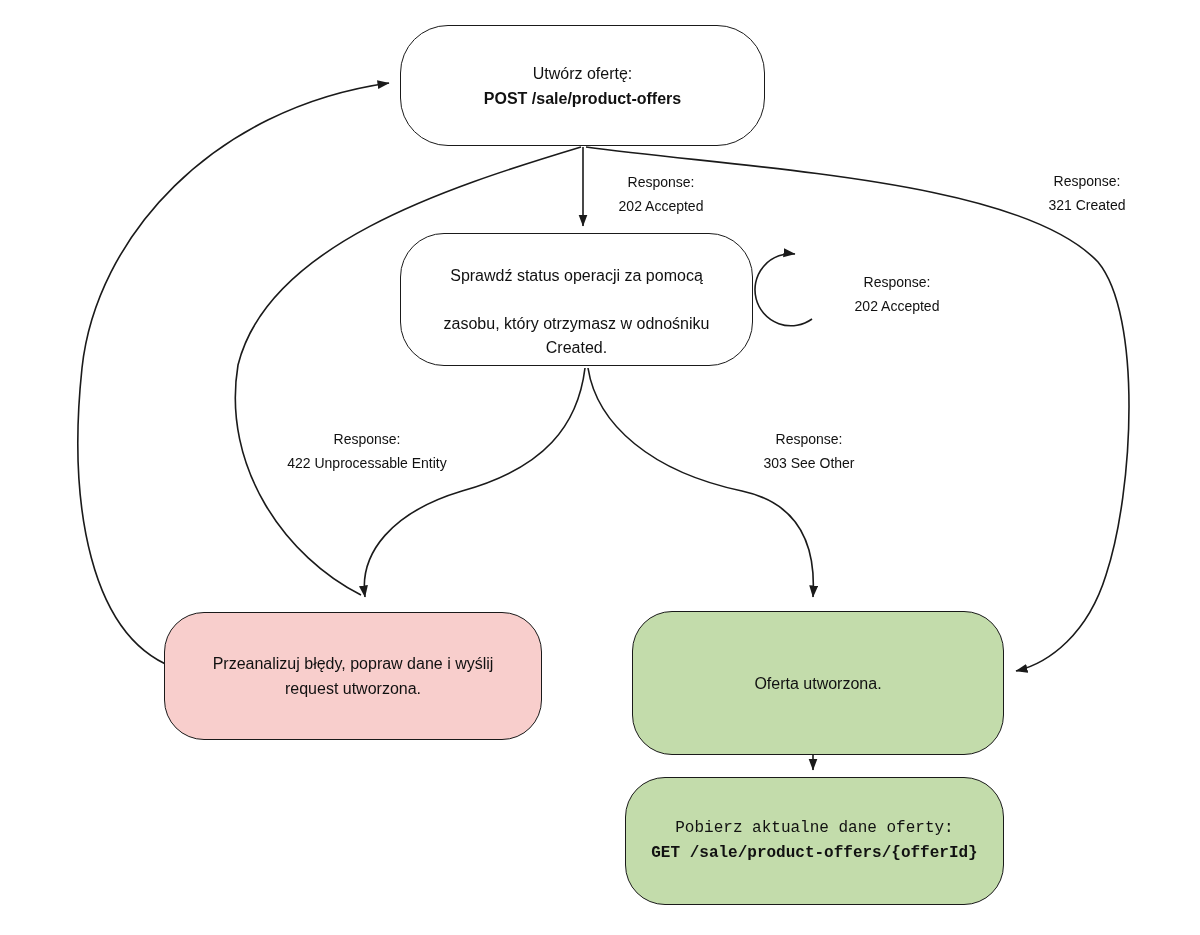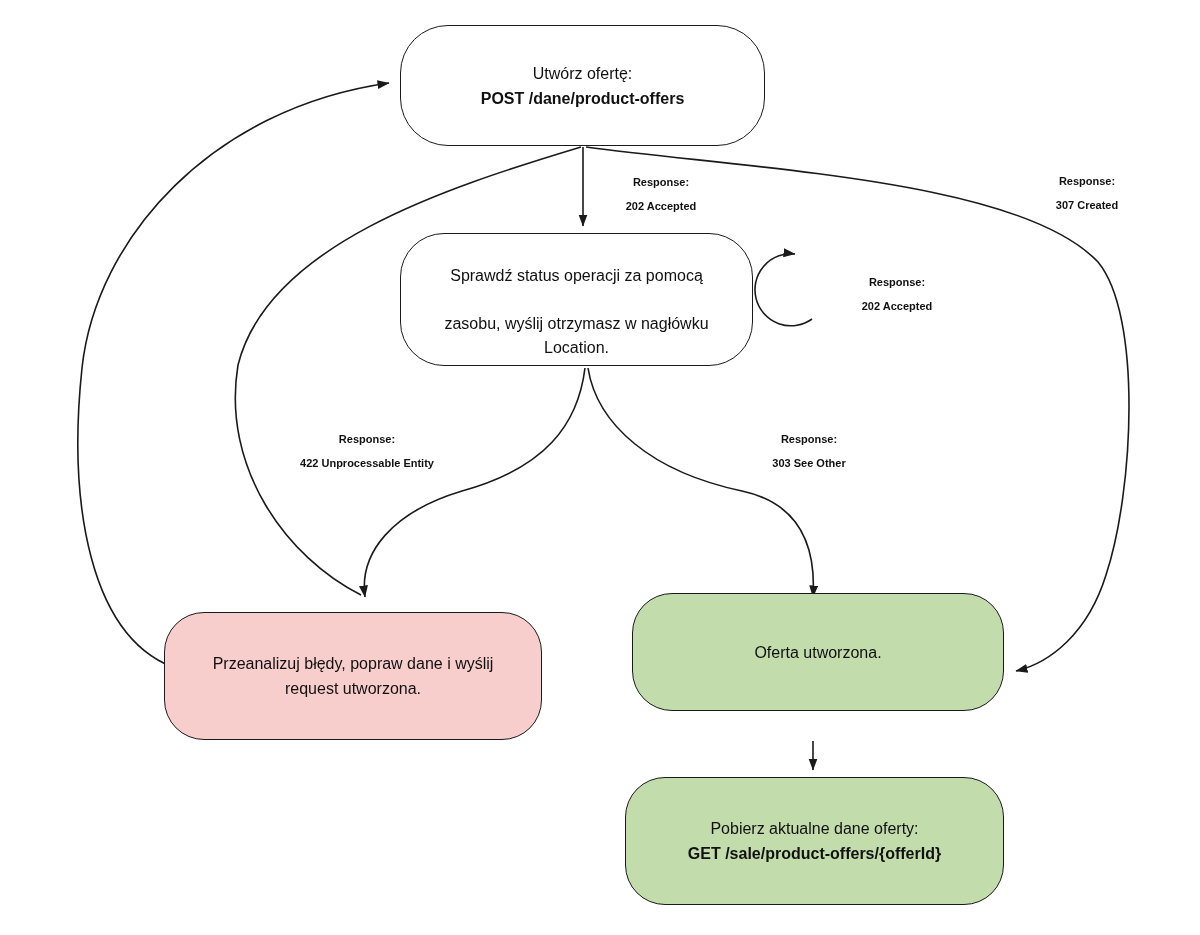--- a/index.html
+++ b/index.html
@@ -13,22 +13,22 @@
     position:absolute;display:flex;align-items:center;justify-content:center;
     text-align:center;border:1.7px solid var(--stroke,#1a1a1a);
     font-size:16px;line-height:25px;box-sizing:border-box;
     background:var(--node-fill,#fff);
   }
   .node .inner{width:100%;padding:0 14px;}
   .node-plain{border-radius:48px;}
   .node-error{background:var(--error-fill,#f8cecc);border-radius:40px;}
   .node-success{background:var(--success-fill,#c3dcab);border-radius:40px;}
   .edge-label{
-    position:absolute;text-align:center;font-size:11px;line-height:24px;
-    white-space:nowrap;transform:translate(-50%,0);font-weight:bold;
+    position:absolute;text-align:center;font-size:14px;line-height:24px;
+    white-space:nowrap;transform:translate(-50%,0);
   }
   b{font-weight:bold;}
 </style>
 </head>
 <body>
 
 <div class="canvas">
 
   <svg class="edges" width="1200" height="935" viewBox="0 0 1200 935">
     <defs>
@@ -50,61 +50,61 @@
     <path d="M 586 147 C 760 170, 1020 180, 1098 262 C 1142 315, 1134 490, 1106 575 C 1088 633, 1050 663, 1016 671" fill="none" stroke="#1a1a1a" stroke-width="1.6" marker-end="url(#arrow)"></path>
 
     <path d="M 181 670 C 88 642, 68 500, 82 368 C 96 238, 212 108, 389 83" fill="none" stroke="#1a1a1a" stroke-width="1.6" marker-end="url(#arrow)"></path>
 
     <path d="M 813 741 L 813 770" fill="none" stroke="#1a1a1a" stroke-width="1.6" marker-end="url(#arrow)"></path>
   </svg>
 
   <div class="node node-plain" style="left:400px;top:25px;width:365px;height:121px;">
     <div class="inner">
       <span>Utwórz ofertę:</span><br>
-      <b>POST /dane/product-offers</b>
+      <b>POST /sale/product-offers</b>
     </div>
   </div>
 
   <div class="node node-plain" style="left:400px;top:233px;width:353px;height:133px;border-radius:44px;">
     <div class="inner" style="line-height:24px;margin-top:24px;">
       <span>Sprawdź status operacji za pomocą</span><br>
       <br>
-      <span>zasobu, wyślij otrzymasz w nagłówku</span><br>
-      <span>Location.</span>
+      <span>zasobu, który otrzymasz w odnośniku</span><br>
+      <span>Created.</span>
     </div>
   </div>
 
   <div class="node node-error" style="left:164px;top:612px;width:378px;height:128px;">
     <div class="inner">
       <span>Przeanalizuj błędy, popraw dane i wyślij</span><br>
       <span>request utworzona.</span>
     </div>
   </div>
 
-  <div class="node node-success" style="left:632px;top:593px;width:372px;height:118px;">
+  <div class="node node-success" style="left:632px;top:611px;width:372px;height:144px;">
     <div class="inner">
       <span>Oferta utworzona.</span>
     </div>
   </div>
 
-  <div class="node node-success" style="left:625px;top:777px;width:379px;height:128px;">
+  <div class="node node-success" style="left:625px;top:777px;width:379px;height:128px;font-family:Liberation Mono, monospace;">
     <div class="inner">
       <span>Pobierz aktualne dane oferty:</span><br>
       <b>GET /sale/product-offers/{offerId}</b>
     </div>
   </div>
 
   <div class="edge-label" style="left:661px;top:170px;">
     <span>Response:</span><br>
     <span>202 Accepted</span>
   </div>
 
   <div class="edge-label" style="left:1087px;top:169px;">
     <span>Response:</span><br>
-    <span>307 Created</span>
+    <span>321 Created</span>
   </div>
 
   <div class="edge-label" style="left:897px;top:270px;">
     <span>Response:</span><br>
     <span>202 Accepted</span>
   </div>
 
   <div class="edge-label" style="left:367px;top:427px;">
     <span>Response:</span><br>
     <span>422 Unprocessable Entity</span>

